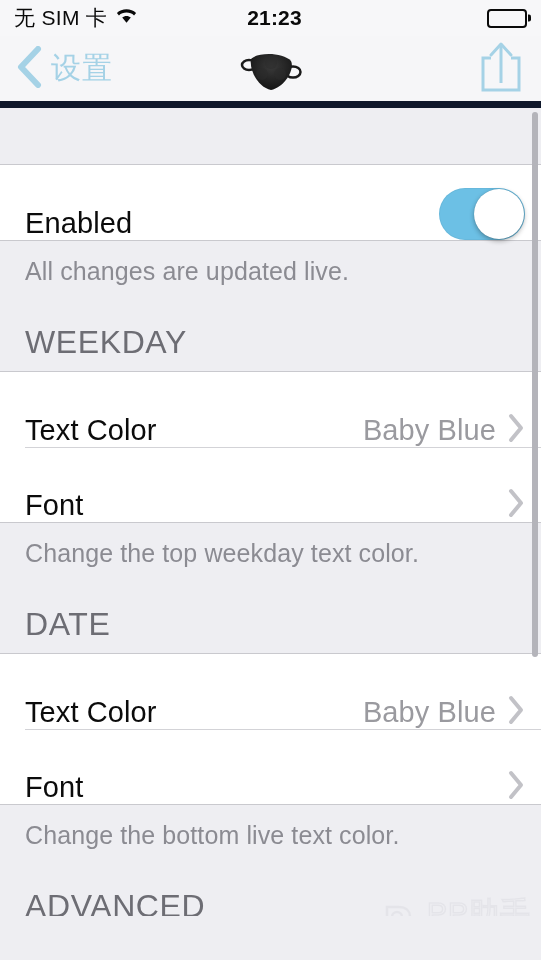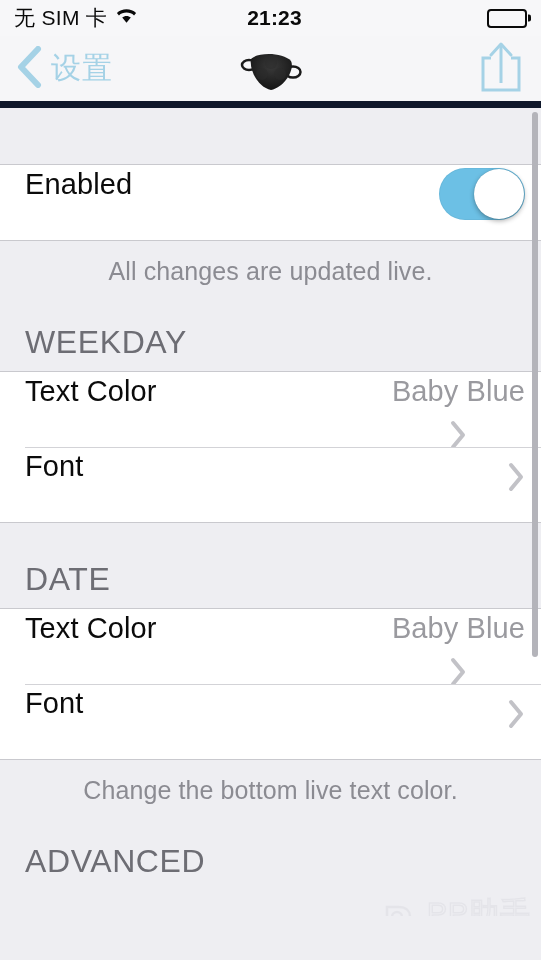--- a/index.html
+++ b/index.html
@@ -136,21 +136,21 @@
   .cell-group {
     background: #ffffff;
     border-top: 1px solid #c9c9ce;
     border-bottom: 1px solid #c9c9ce;
   }
 
   .cell {
     position: relative;
     height: 75px;
     display: flex;
-    align-items: flex-start;
+    align-items: flex-end;
     padding: 3px 16px 0 25px;
     background: #ffffff;
     cursor: pointer;
     border-radius: 21px;
   }
   .cell + .cell::before {
     content: "";
     position: absolute;
     left: 25px;
     right: 0;
@@ -161,21 +161,20 @@
   .cell-title {
     font-size: 29px;
     color: #0b0b0b;
     letter-spacing: 0.1px;
   }
   .cell-accessory {
     margin-left: auto;
     display: flex;
     align-items: center;
     gap: 12px;
-    flex-direction: column;
   }
   .cell-value {
     font-size: 29px;
     color: #9a9a9f;
     letter-spacing: 0.1px;
   }
   .chevron-right { display: block; }
 
   
   .toggle {
@@ -199,21 +198,20 @@
     box-shadow: 0 2px 5px rgba(0,0,0,0.32), 0 0 1px rgba(0,0,0,0.2);
   }
 
   
   .section-footer {
     padding: 16px 25px 0 25px;
     font-size: 25px;
     color: #8b8b92;
     letter-spacing: 0.1px;
     background: #eeeef2;
-    text-align: center;
   }
   .section-header {
     padding: 38px 25px 10px 25px;
     font-size: 32px;
     color: #6d6d74;
     letter-spacing: 0.6px;
     background: #eeeef2;
   }
 
   
@@ -355,20 +353,21 @@
         <span class="cell-accessory">
           <span class="cell-value"></span>
           <span class="chevron-right">
             <svg width="17" height="30" viewBox="0 0 17 30">
                 <path d="M3 3 L13 15 L3 27" fill="none" stroke="#c2c2c7" stroke-width="4" stroke-linecap="round" stroke-linejoin="round"></path>
               </svg>
           </span>
         </span>
       </div>
     </div>
+    <div class="section-footer">Change the top weekday text color.</div>
 
     <div class="section-header">DATE</div>
     <div class="cell-group">
       <div class="cell">
         <span class="cell-title">Text Color</span>
         <span class="cell-accessory">
           <span class="cell-value">Baby Blue</span>
           <span class="chevron-right">
             <svg width="17" height="30" viewBox="0 0 17 30">
                 <path d="M3 3 L13 15 L3 27" fill="none" stroke="#c2c2c7" stroke-width="4" stroke-linecap="round" stroke-linejoin="round"></path>

